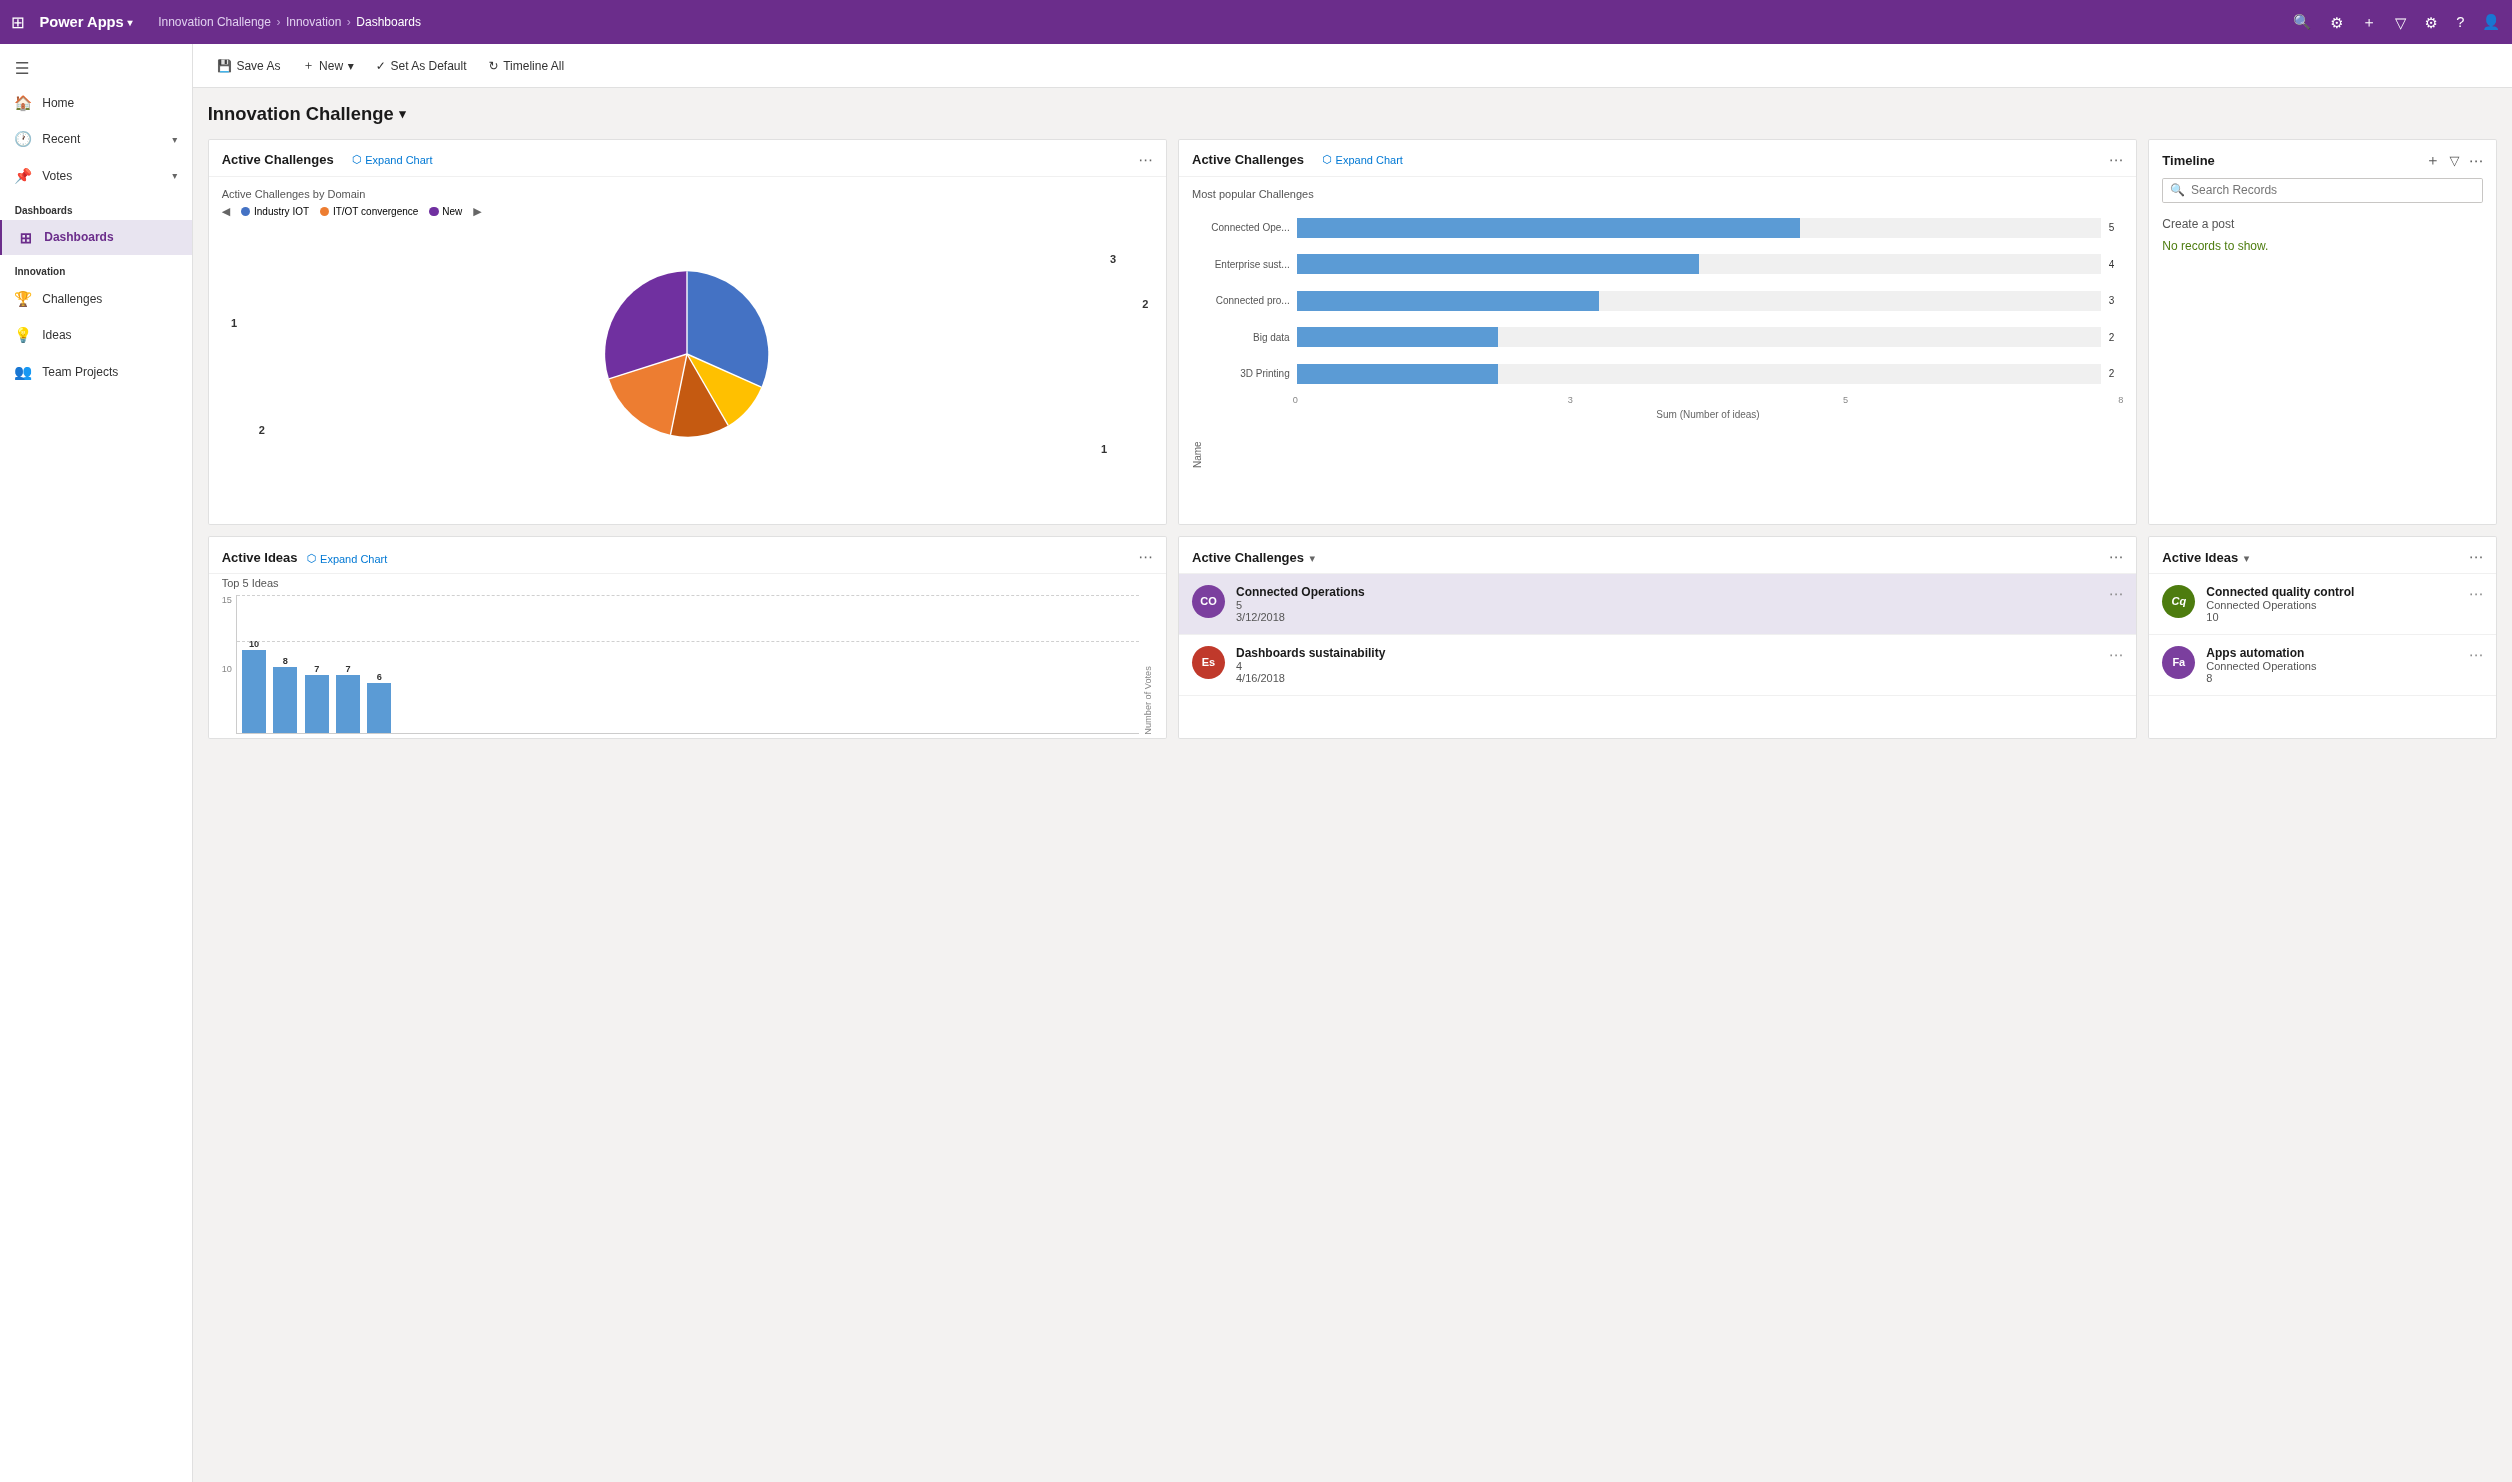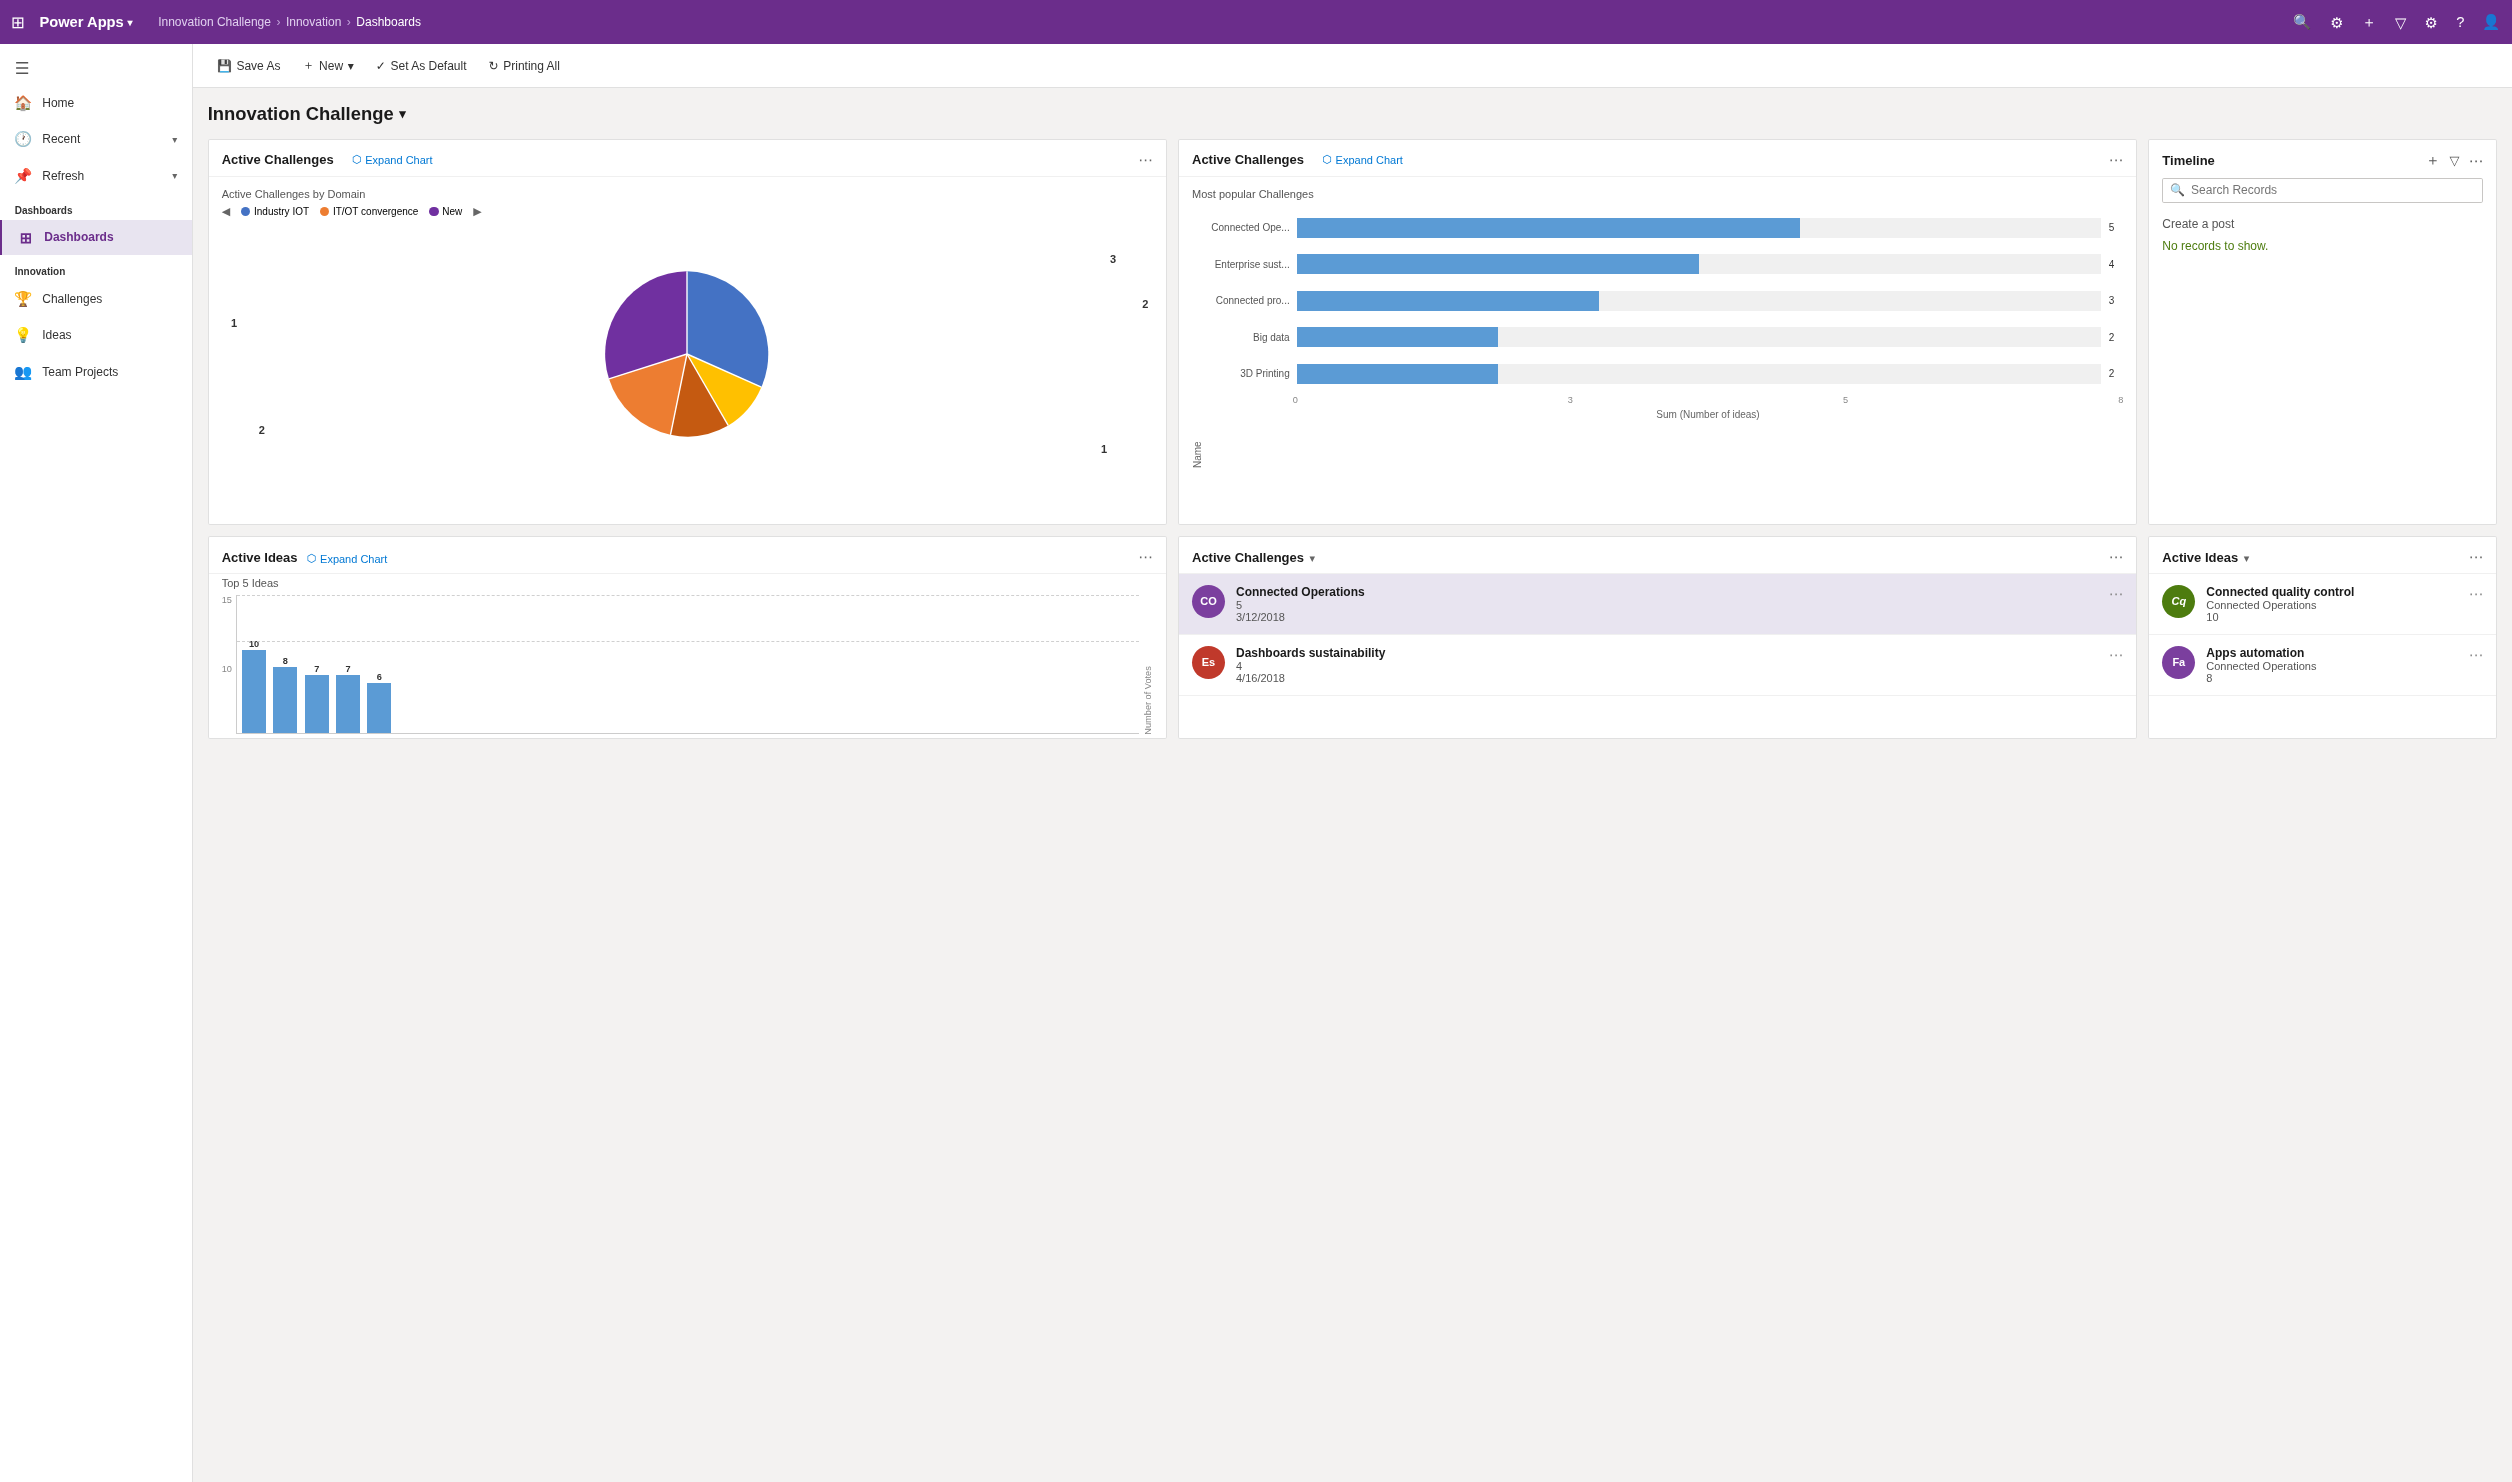--- a/index.html
+++ b/index.html
@@ -300,21 +300,21 @@
       <span class="icon">🏠</span>
       <span>Home</span>
     </div>
     <div class="sidebar-item">
       <span class="icon">🕐</span>
       <span>Recent</span>
       <span class="chevron">▾</span>
     </div>
     <div class="sidebar-item">
       <span class="icon">📌</span>
-      <span>Refresh</span>
+      <span>Votes</span>
       <span class="chevron">▾</span>
     </div>
 
     <div class="sidebar-section-label">Dashboards</div>
     <div class="sidebar-item active">
       <span class="icon">⊞</span>
       <span>Dashboards</span>
     </div>
 
     <div class="sidebar-section-label">Innovation</div>
@@ -343,21 +343,21 @@
         <span>＋</span>
         <span>New</span>
         <span>▾</span>
       </button>
       <button class="toolbar-btn">
         <span>✓</span>
         <span>Set As Default</span>
       </button>
       <button class="toolbar-btn">
         <span>↻</span>
-        <span>Printing All</span>
+        <span>Timeline All</span>
       </button>
     </div>
 
     <div class="dashboard-area">
       <div class="dashboard-title">
         <span>Innovation Challenge</span>
         <span style="font-size:13px; cursor:pointer;">▾</span>
       </div>
 
       <div class="card-grid">

